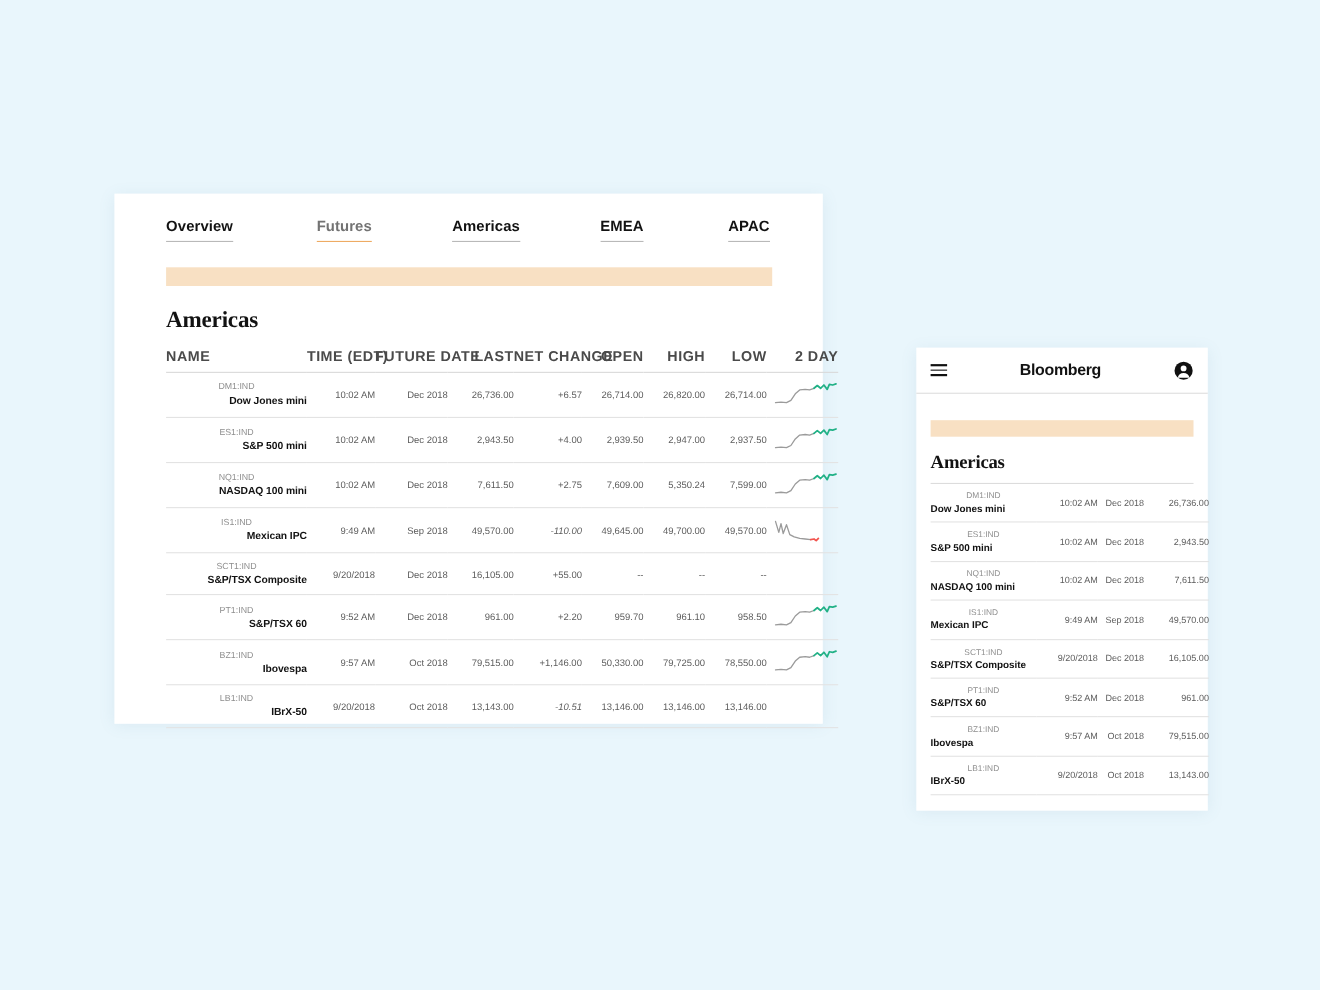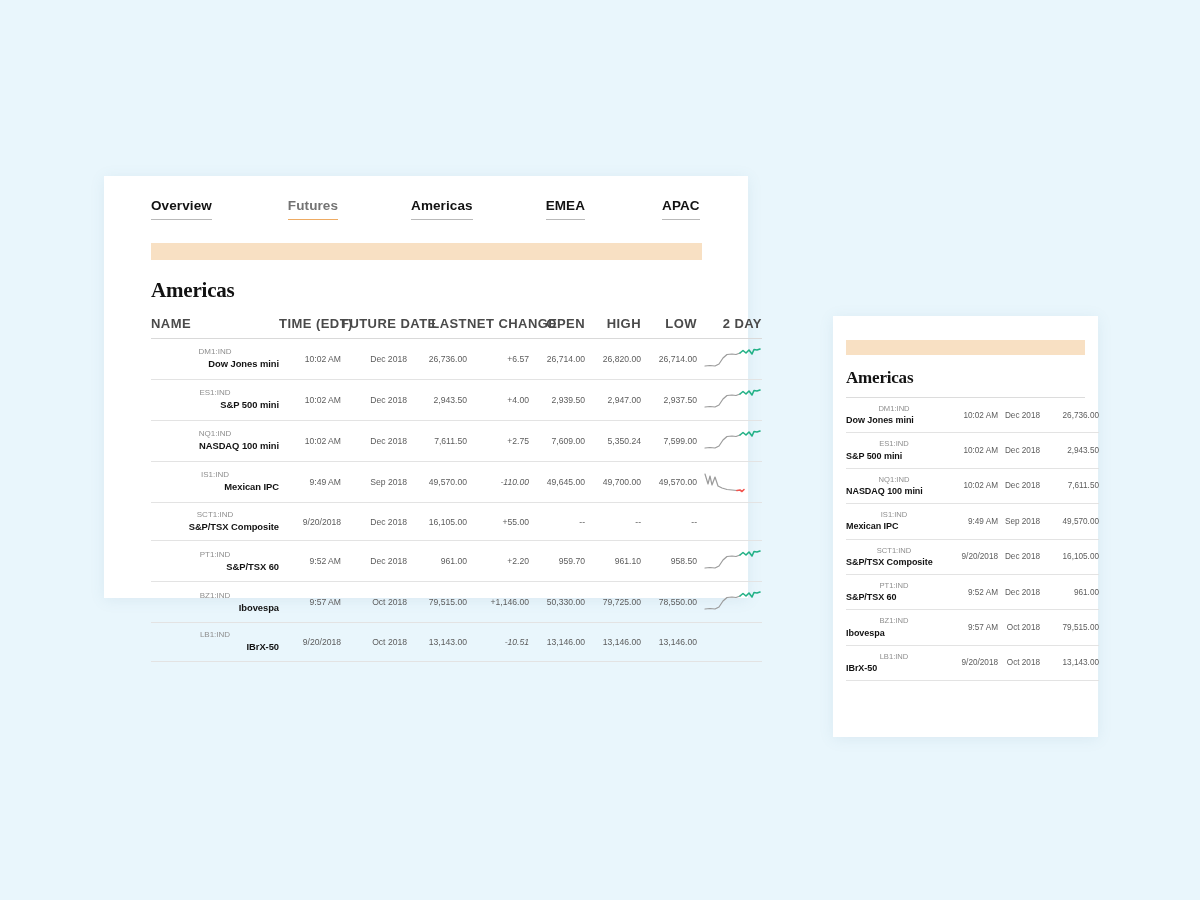--- a/index.html
+++ b/index.html
@@ -16,21 +16,21 @@
     -webkit-font-smoothing: antialiased;
     position: relative;
   }
 
   
   #desktop-card {
     position: absolute;
     left: 104px;
     top: 176px;
     width: 644px;
-    height: 422px;
+    height: 482px;
     background: #ffffff;
     box-shadow: 0 2px 14px rgba(90,130,160,0.10);
   }
 
   .desk-inner {
     padding: 0 46px 0 47px;
   }
 
   
   #desktop-tabs {
@@ -365,20 +365,33 @@
             <td class="c-spark"></td>
           </tr>
         </tbody>
     </table>
 
   </div>
 </div>
 
 <div id="mobile-card">
 
+  <div id="mobile-header">
+    <div class="ham">
+        <i></i>
+        <i></i>
+        <i></i>
+      </div>
+    <div id="mobile-title">Bloomberg</div>
+    <svg class="acct-icon" viewBox="0 0 24 24">
+      <circle cx="12" cy="12" r="11" fill="#111"></circle>
+      <circle cx="12" cy="9.2" r="3.5" fill="#fff"></circle>
+      <path d="M4.8 20.5a7.4 7.4 0 0 1 14.4 0z" fill="#fff"></path>
+    </svg>
+  </div>
 
   <div class="mob-inner">
     <div id="mobile-orange-band"></div>
     <h2 id="mobile-heading">Americas</h2>
     <table id="mobile-table">
       <tbody id="mobile-tbody">
           <tr>
             <td class="c-name m-name">
               <div class="tk">DM1:IND</div>
               <div class="nm">Dow Jones mini</div>

